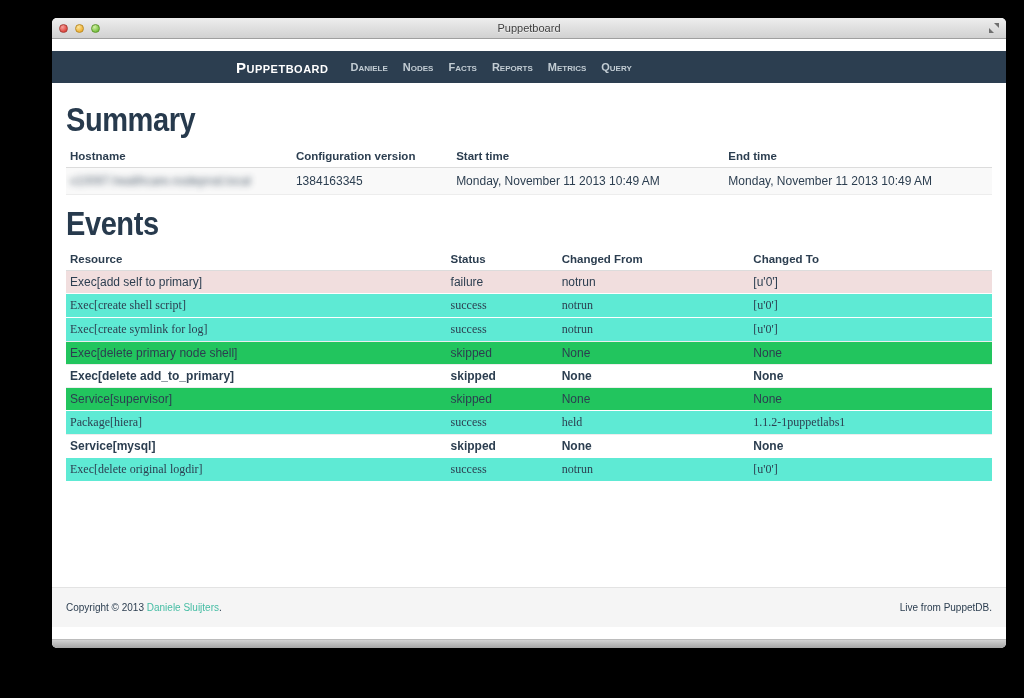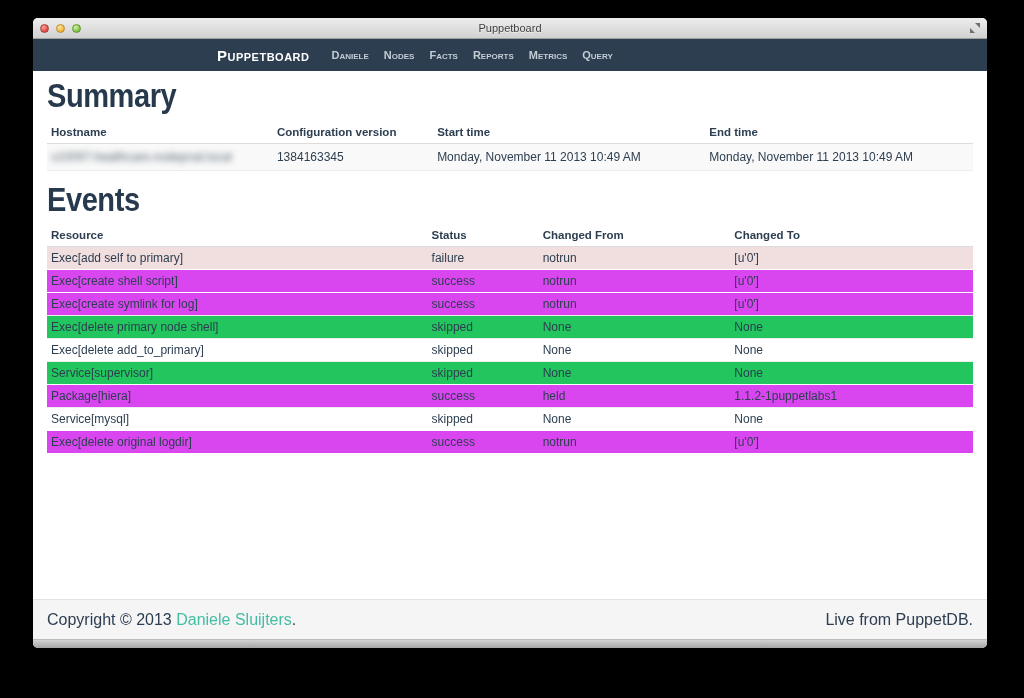--- a/index.html
+++ b/index.html
@@ -1,24 +1,24 @@
 <!DOCTYPE html>
 <html><head>
 <meta charset="utf-8">
 <style>
   html,body { margin:0; padding:0; background:#000; }
   .stage {
     position:relative; width:1024px; height:698px; background:#000;
     font-family:"Liberation Sans", sans-serif; overflow:hidden;
   }
   .window {
-    position:absolute; left:33px; top:18px; width:954px; height:630px;
+    position:absolute; left:52px; top:18px; width:954px; height:630px;
     border-radius:5px; overflow:hidden; background:#fff;
     box-shadow:0 14px 40px rgba(0,0,0,0.65);
-    display:flex; flex-direction:column;
+    display:flex; flex-direction:column;gap:12px;
   }
   
   .titlebar {
     flex:0 0 auto; height:20px;
     background:linear-gradient(#eeeeee,#d1d1d1);
     border-bottom:1px solid #9f9f9f;
     position:relative; display:flex; align-items:center;
   }
   .traffic-lights { position:absolute; left:7px; top:0; bottom:0; display:flex; align-items:center; gap:7px; }
   .light { width:9px; height:9px; border-radius:50%; box-sizing:border-box; cursor:pointer; }
@@ -60,29 +60,29 @@
   }
   h1.second { margin-top:12px; }
   table { width:100%; border-collapse:collapse; color:#2c3e50; table-layout:fixed; }
   th {
     text-align:left; font-size:11.5px; font-weight:700;
     padding:5px 4px; border-bottom:1px solid #dcdcdc;
   }
   td { font-size:12px; padding:4px 4px; border-top:1px solid #ededed; overflow:hidden; white-space:nowrap; }
   .summary-table td { padding:6px 4px; background:#f9f9f9; border-bottom:1px solid #ededed; }
   .events-table tr.failure td { background:#f1dede; border-top-color:rgba(255,255,255,0.65);margin-top:37px; }
-  .events-table tr.success td { background:#d946ef; border-top-color:rgba(255,255,255,0.65); }
+  .events-table tr.success td { background:#5eead4; border-top-color:rgba(255,255,255,0.65);font-family:Liberation Serif, serif; }
   .events-table tr.striped td { background:#22c55e; }
-  .events-table tr.plain td   { background:#ffffff; }
+  .events-table tr.plain td   { background:#ffffff;font-weight:bold; }
   .blurred { filter:blur(3px); opacity:0.8; user-select:none; }
   
   .footer {
     flex:0 0 auto; height:39px; background:#f5f5f5; border-top:1px solid #e3e3e3;
     display:flex; align-items:center; justify-content:space-between;
-    padding:0 14px; font-size:16px; color:#2c3e50;
+    padding:0 14px; font-size:10px; color:#2c3e50;
   }
   .footer a { color:#45bda4; text-decoration:none; cursor:pointer; }
   
   .bottombar { flex:0 0 auto; height:8px; background:linear-gradient(#d2d2d2,#a5a5a5); border-top:1px solid #bcbcbc; }
 </style>
 </head>
 <body>
 
 <div class="stage">
   <div class="window">

